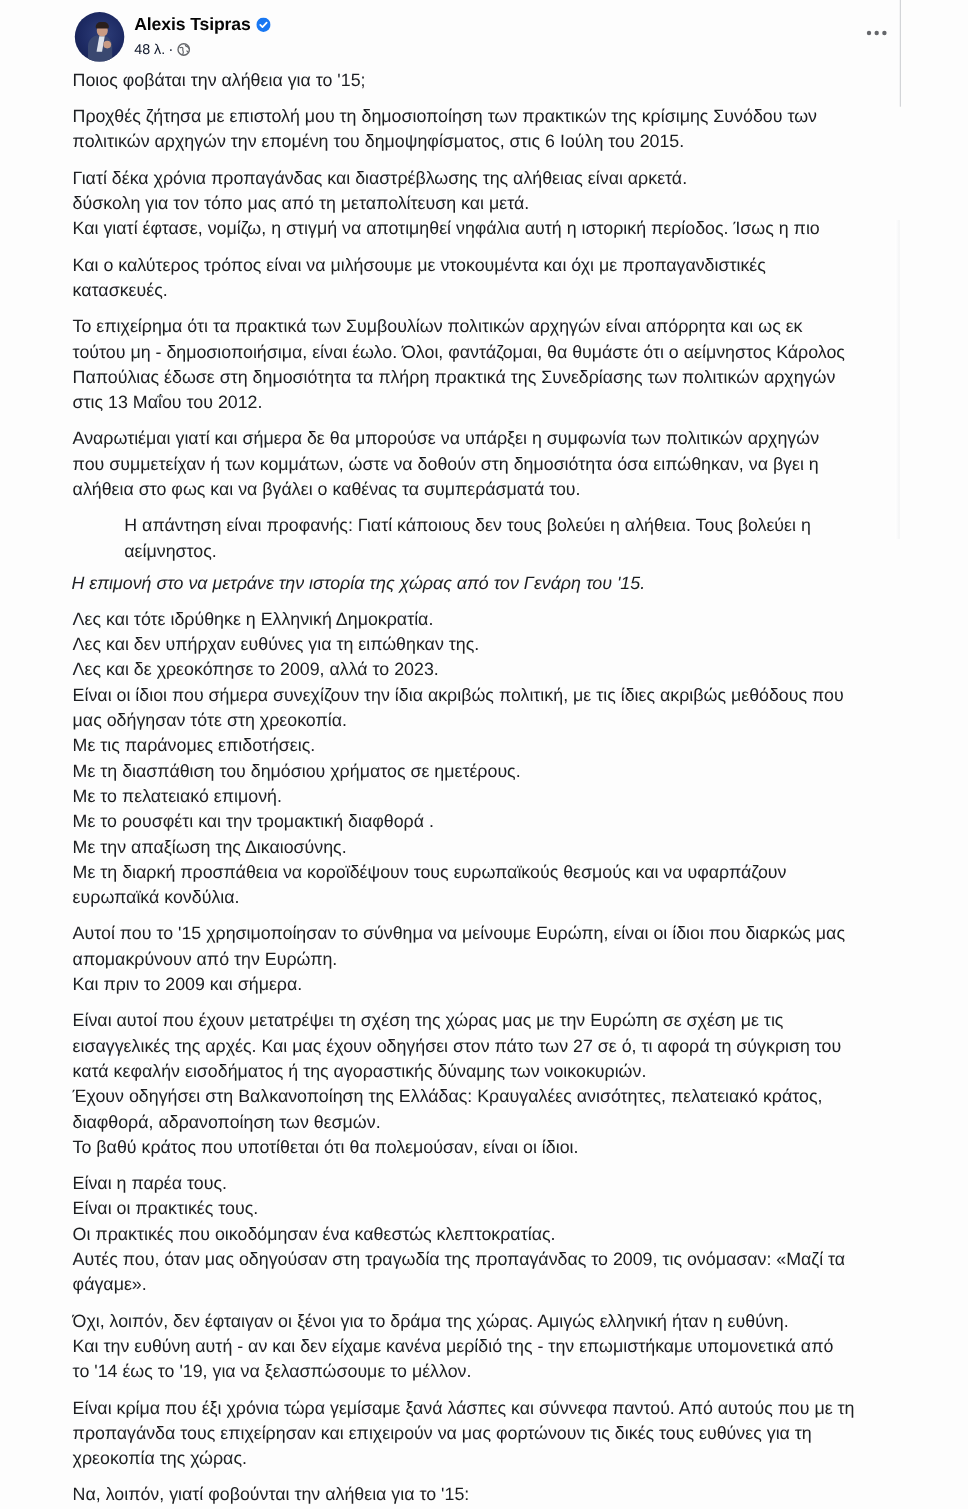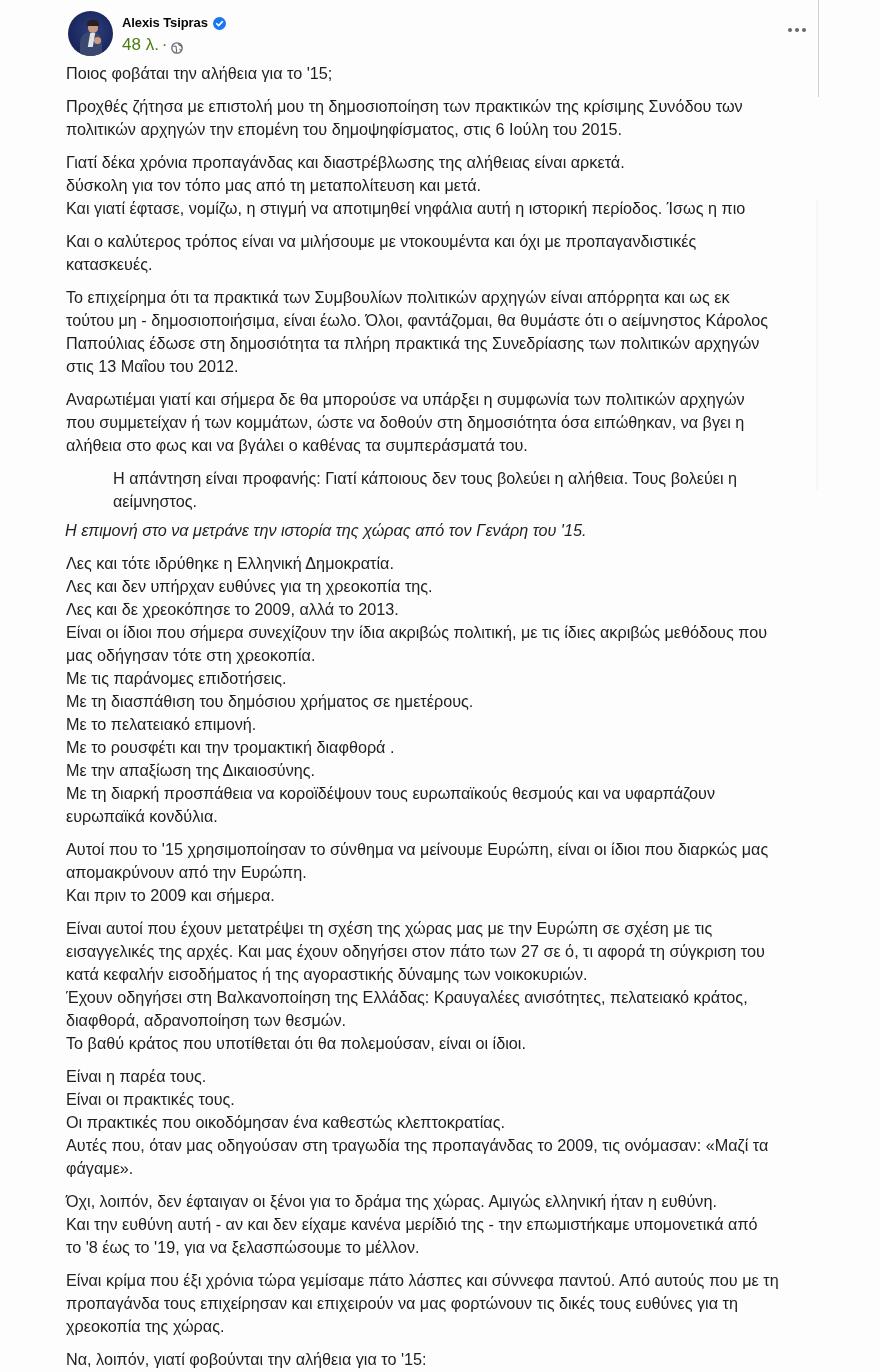--- a/index.html
+++ b/index.html
@@ -89,34 +89,34 @@
     flex-direction: column;
     justify-content: center;
   }
   .name-row {
     display: flex;
     align-items: center;
     height: 22px;
   }
   .author-name {
     font-weight: bold;
-    font-size: 13px;
+    font-size: 16px;
     color: #050505;
     letter-spacing: -0.1px;
   }
   .verified {
     margin-left: 5px;
     width: 13px; height: 13px;
     display: inline-block;
   }
   .meta-row {
     display: flex;
     align-items: center;
-    font-size: 17px;
-    color: #4d7c0f;
+    font-size: 13px;
+    color: #0f172a;
     height: 20px;
     margin-top: 1px;
   }
   .meta-dot {
     margin: 0 3px;
   }
   .globe {
     width: 12px; height: 12px;
     display: inline-block;
   }
@@ -236,22 +236,22 @@
     </p>
     <p class="para tight">
       <span class="line">Η απάντηση είναι προφανής: Γιατί κάποιους δεν τους βολεύει η αλήθεια. Τους βολεύει η</span>
       <span class="line">αείμνηστος.</span>
     </p>
     <p class="para shift-left">
       <span class="line">Η επιμονή στο να μετράνε την ιστορία της χώρας από τον Γενάρη του '15.</span>
     </p>
     <p class="para">
       <span class="line">Λες και τότε ιδρύθηκε η Ελληνική Δημοκρατία.</span>
-      <span class="line">Λες και δεν υπήρχαν ευθύνες για τη χρεοκοπία της.</span>
-      <span class="line">Λες και δε χρεοκόπησε το 2009, αλλά το 2013.</span>
+      <span class="line">Λες και δεν υπήρχαν ευθύνες για τη ειπώθηκαν της.</span>
+      <span class="line">Λες και δε χρεοκόπησε το 2009, αλλά το 2023.</span>
       <span class="line">Είναι οι ίδιοι που σήμερα συνεχίζουν την ίδια ακριβώς πολιτική, με τις ίδιες ακριβώς μεθόδους που</span>
       <span class="line">μας οδήγησαν τότε στη χρεοκοπία.</span>
       <span class="line">Με τις παράνομες επιδοτήσεις.</span>
       <span class="line">Με τη διασπάθιση του δημόσιου χρήματος σε ημετέρους.</span>
       <span class="line">Με το πελατειακό επιμονή.</span>
       <span class="line">Με το ρουσφέτι και την τρομακτική διαφθορά .</span>
       <span class="line">Με την απαξίωση της Δικαιοσύνης.</span>
       <span class="line">Με τη διαρκή προσπάθεια να κοροϊδέψουν τους ευρωπαϊκούς θεσμούς και να υφαρπάζουν</span>
       <span class="line">ευρωπαϊκά κονδύλια.</span>
     </p>
@@ -271,23 +271,23 @@
     <p class="para">
       <span class="line">Είναι η παρέα τους.</span>
       <span class="line">Είναι οι πρακτικές τους.</span>
       <span class="line">Οι πρακτικές που οικοδόμησαν ένα καθεστώς κλεπτοκρατίας.</span>
       <span class="line">Αυτές που, όταν μας οδηγούσαν στη τραγωδία της προπαγάνδας το 2009, τις ονόμασαν: «Μαζί τα</span>
       <span class="line">φάγαμε».</span>
     </p>
     <p class="para">
       <span class="line">Όχι, λοιπόν, δεν έφταιγαν οι ξένοι για το δράμα της χώρας. Αμιγώς ελληνική ήταν η ευθύνη.</span>
       <span class="line">Και την ευθύνη αυτή - αν και δεν είχαμε κανένα μερίδιό της - την επωμιστήκαμε υπομονετικά από</span>
-      <span class="line">το '8 έως το '19, για να ξελασπώσουμε το μέλλον.</span>
-    </p>
-    <p class="para">
-      <span class="line">Είναι κρίμα που έξι χρόνια τώρα γεμίσαμε πάτο λάσπες και σύννεφα παντού. Από αυτούς που με τη</span>
+      <span class="line">το '14 έως το '19, για να ξελασπώσουμε το μέλλον.</span>
+    </p>
+    <p class="para">
+      <span class="line">Είναι κρίμα που έξι χρόνια τώρα γεμίσαμε ξανά λάσπες και σύννεφα παντού. Από αυτούς που με τη</span>
       <span class="line">προπαγάνδα τους επιχείρησαν και επιχειρούν να μας φορτώνουν τις δικές τους ευθύνες για τη</span>
       <span class="line">χρεοκοπία της χώρας.</span>
     </p>
     <p class="para">
       <span class="line">Να, λοιπόν, γιατί φοβούνται την αλήθεια για το '15:</span>
     </p>
   </div>
 
 </body></html>

